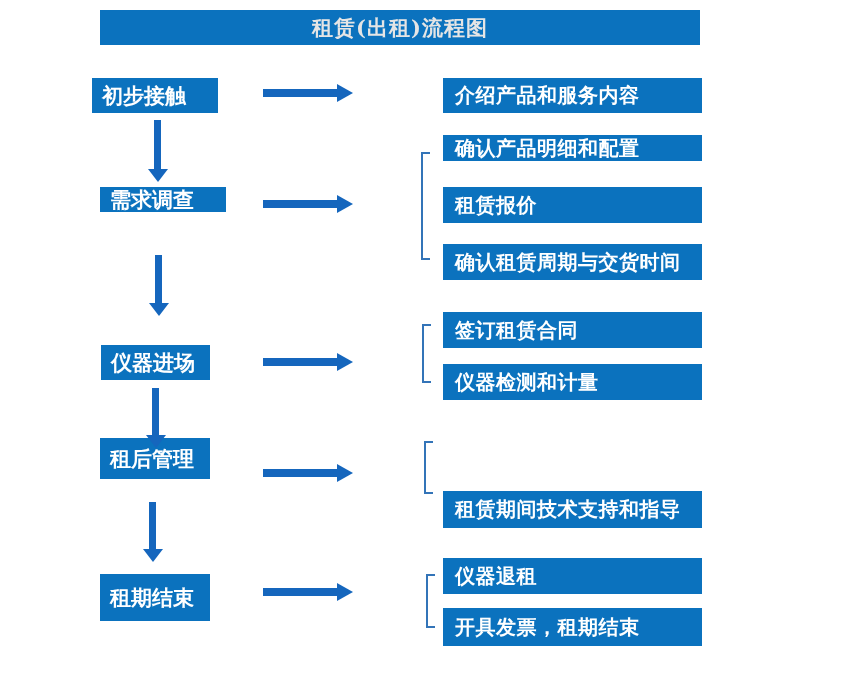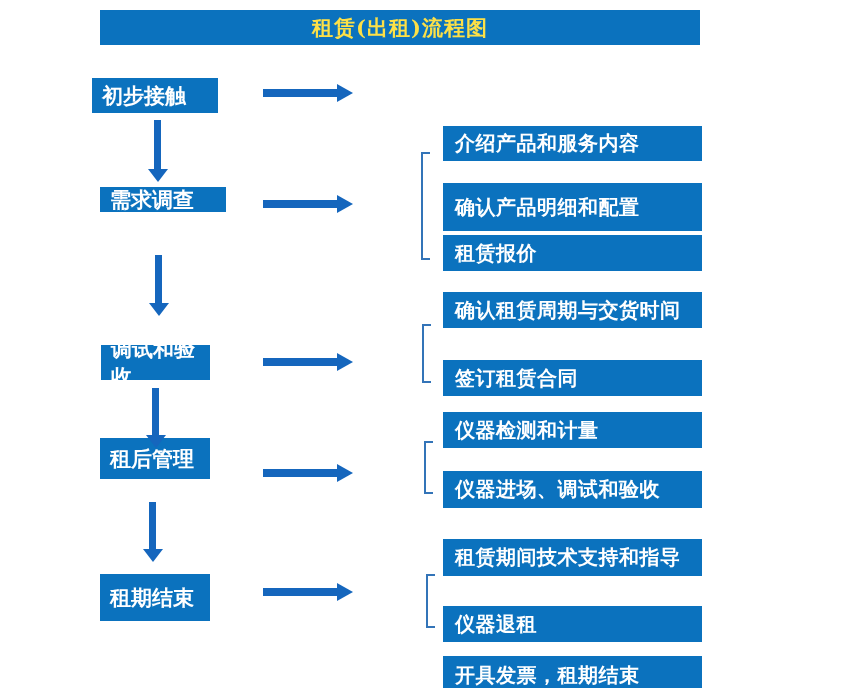--- a/index.html
+++ b/index.html
@@ -6,33 +6,33 @@
   body{
     width:844px;height:688px;
     background:#ffffff;
     font-family:"DejaVu Serif","Liberation Serif",serif;
     overflow:hidden;
     position:relative;
   }
   .canvas{position:absolute;left:0;top:0;width:844px;height:688px;}
   .titlebar{
     position:absolute;left:100px;top:10px;width:600px;height:35px;
-    background:#0B72BE;color:#fde047;
+    background:#0B72BE;color:#e5e5e5;
     font-size:21px;font-weight:bold;
     display:flex;align-items:center;justify-content:center;
     letter-spacing:1px;
     text-align:center;
   }
   .box{
     position:absolute;background:#0B72BE;color:#fff;
     font-weight:bold;display:flex;align-items:center;
     box-sizing:border-box;
   }
   .stage{font-size:21px;padding-left:10px;}
-  .detail{left:443px;width:259px;font-size:20px;padding-left:12px;letter-spacing:0.5px;margin-top:48px;}
+  .detail{left:443px;width:259px;font-size:20px;padding-left:12px;letter-spacing:0.5px;}
   .hshaft{position:absolute;background:#1566BD;height:8px;width:74px;left:263px;}
   .hhead{
     position:absolute;width:0;height:0;left:337px;
     border-left:16px solid #1566BD;
     border-top:9px solid transparent;
     border-bottom:9px solid transparent;
   }
   .vshaft{position:absolute;background:#1566BD;width:7px;}
   .vhead{
     position:absolute;width:0;height:0;
@@ -49,31 +49,30 @@
 </style>
 </head>
 <body>
 
 <div class="canvas">
 
   <div class="titlebar">租赁(出租)流程图</div>
 
   <div class="box stage" style="left:92px;top:78px;width:126px;height:35px">初步接触</div>
   <div class="box stage" style="left:100px;top:187px;width:126px;height:25px">需求调查</div>
-  <div class="box stage" style="left:101px;top:345px;width:109px;height:35px">调试和验收</div>
+  <div class="box stage" style="left:101px;top:345px;width:109px;height:35px">仪器进场</div>
   <div class="box stage" style="left:100px;top:438px;width:110px;height:41px">租后管理</div>
   <div class="box stage" style="left:100px;top:574px;width:110px;height:47px">租期结束</div>
 
   <div class="box detail" style="top:78px;height:35px">介绍产品和服务内容</div>
-  <div class="box detail" style="top:135px;height:48px">确认产品明细和配置</div>
+  <div class="box detail" style="top:135px;height:26px">确认产品明细和配置</div>
   <div class="box detail" style="top:187px;height:36px">租赁报价</div>
   <div class="box detail" style="top:244px;height:36px">确认租赁周期与交货时间</div>
   <div class="box detail" style="top:312px;height:36px">签订租赁合同</div>
   <div class="box detail" style="top:364px;height:36px">仪器检测和计量</div>
-  <div class="box detail" style="top:423px;height:37px">仪器进场、调试和验收</div>
   <div class="box detail" style="top:491px;height:37px">租赁期间技术支持和指导</div>
   <div class="box detail" style="top:558px;height:36px">仪器退租</div>
   <div class="box detail" style="top:608px;height:38px">开具发票，租期结束</div>
 
   <div>
     <div class="hshaft" style="top:89px"></div>
       <div class="hhead" style="top:84px"></div>
   </div>
   <div>
     <div class="hshaft" style="top:200px"></div>

